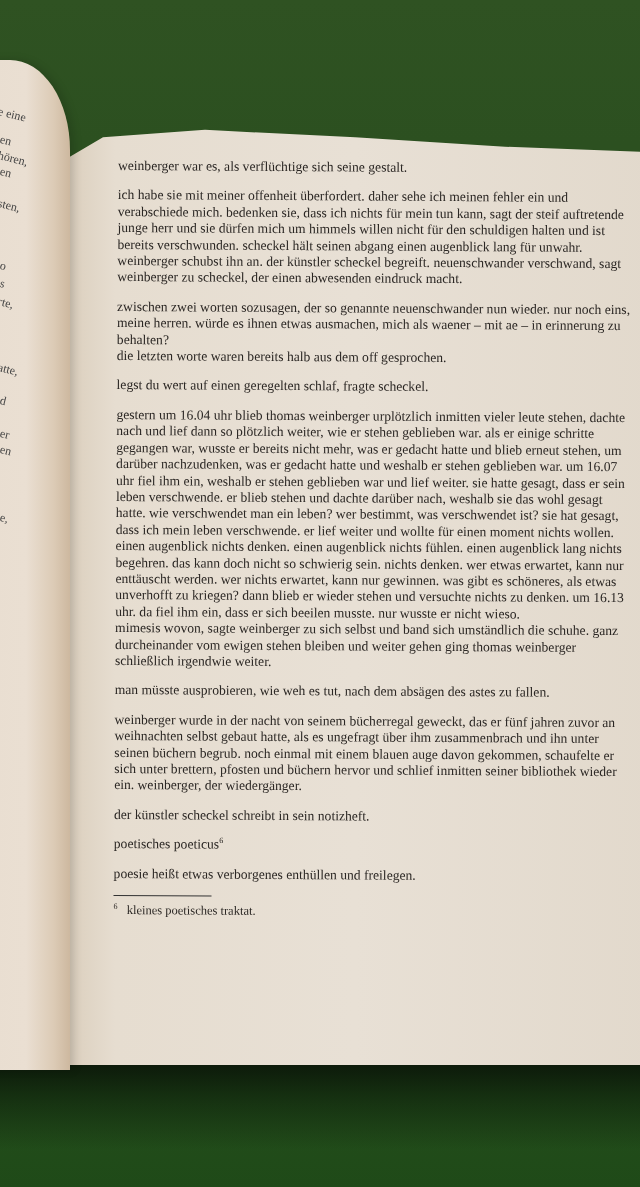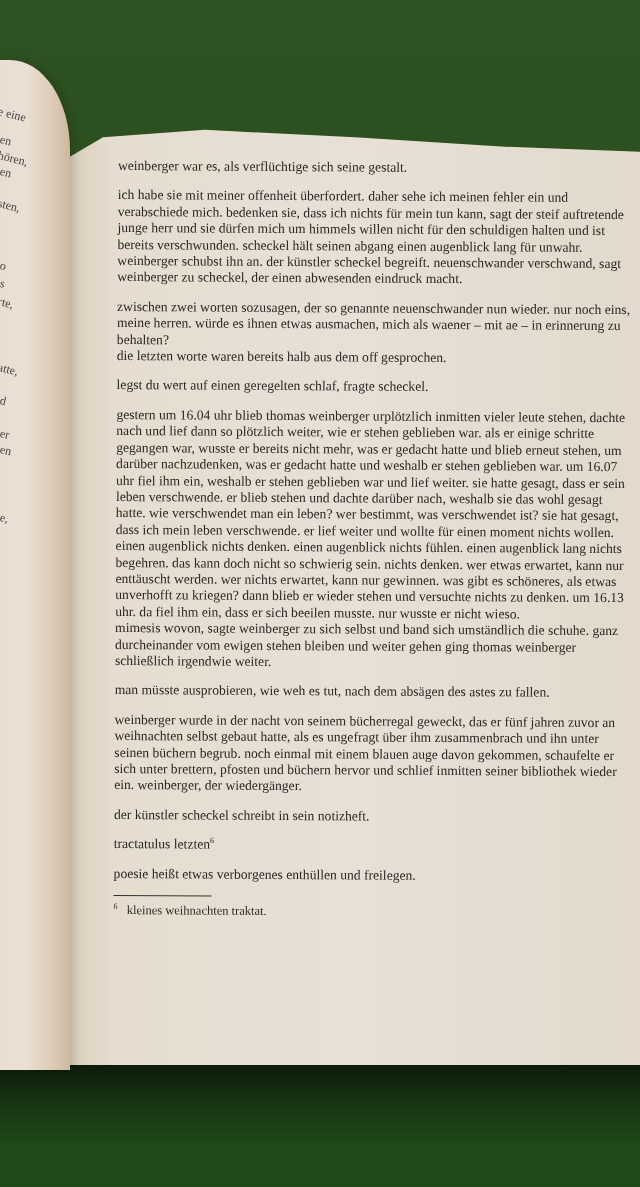--- a/index.html
+++ b/index.html
@@ -69,17 +69,17 @@
   <p>weinberger war es, als verflüchtige sich seine gestalt.</p>
   <p>ich habe sie mit meiner offenheit überfordert. daher sehe ich meinen fehler ein und verabschiede mich. bedenken sie, dass ich nichts für mein tun kann, sagt der steif auftretende junge herr und sie dürfen mich um himmels willen nicht für den schuldigen halten und ist bereits verschwunden. scheckel hält seinen abgang einen augenblick lang für unwahr. weinberger schubst ihn an. der künstler scheckel begreift. neuenschwander verschwand, sagt weinberger zu scheckel, der einen abwesenden eindruck macht.</p>
   <p class="tight">zwischen zwei worten sozusagen, der so genannte neuenschwander nun wieder. nur noch eins, meine herren. würde es ihnen etwas ausmachen, mich als waener – mit ae – in erinnerung zu behalten?</p>
   <p>die letzten worte waren bereits halb aus dem off gesprochen.</p>
   <p>legst du wert auf einen geregelten schlaf, fragte scheckel.</p>
   <p class="tight">gestern um 16.04 uhr blieb thomas weinberger urplötzlich inmitten vieler leute stehen, dachte nach und lief dann so plötzlich weiter, wie er stehen geblieben war. als er einige schritte gegangen war, wusste er bereits nicht mehr, was er gedacht hatte und blieb erneut stehen, um darüber nachzudenken, was er gedacht hatte und weshalb er stehen geblieben war. um 16.07 uhr fiel ihm ein, weshalb er stehen geblieben war und lief weiter. sie hatte gesagt, dass er sein leben verschwende. er blieb stehen und dachte darüber nach, weshalb sie das wohl gesagt hatte. wie verschwendet man ein leben? wer bestimmt, was verschwendet ist? sie hat gesagt, dass ich mein leben verschwende. er lief weiter und wollte für einen moment nichts wollen. einen augenblick nichts denken. einen augenblick nichts fühlen. einen augenblick lang nichts begehren. das kann doch nicht so schwierig sein. nichts denken. wer etwas erwartet, kann nur enttäuscht werden. wer nichts erwartet, kann nur gewinnen. was gibt es schöneres, als etwas unverhofft zu kriegen? dann blieb er wieder stehen und versuchte nichts zu denken. um 16.13 uhr. da fiel ihm ein, dass er sich beeilen musste. nur wusste er nicht wieso.</p>
   <p>mimesis wovon, sagte weinberger zu sich selbst und band sich umständlich die schuhe. ganz durcheinander vom ewigen stehen bleiben und weiter gehen ging thomas weinberger schließlich irgendwie weiter.</p>
   <p>man müsste ausprobieren, wie weh es tut, nach dem absägen des astes zu fallen.</p>
   <p>weinberger wurde in der nacht von seinem bücherregal geweckt, das er fünf jahren zuvor an weihnachten selbst gebaut hatte, als es ungefragt über ihm zusammenbrach und ihn unter seinen büchern begrub. noch einmal mit einem blauen auge davon gekommen, schaufelte er sich unter brettern, pfosten und büchern hervor und schlief inmitten seiner bibliothek wieder ein. weinberger, der wiedergänger.</p>
   <p>der künstler scheckel schreibt in sein notizheft.</p>
-  <p><span>tractatulus letzten</span><sup>6</sup></p>
+  <p><span>poetisches poeticus</span><sup>6</sup></p>
   <p>poesie heißt etwas verborgenes enthüllen und freilegen.</p>
   <div class="footnote-rule"></div>
-  <div class="footnote"><sup>6</sup>&nbsp;&nbsp;&nbsp;<span>kleines weihnachten traktat.</span></div>
+  <div class="footnote"><sup>6</sup>&nbsp;&nbsp;&nbsp;<span>kleines poetisches traktat.</span></div>
 </div>
 
 </body></html>

